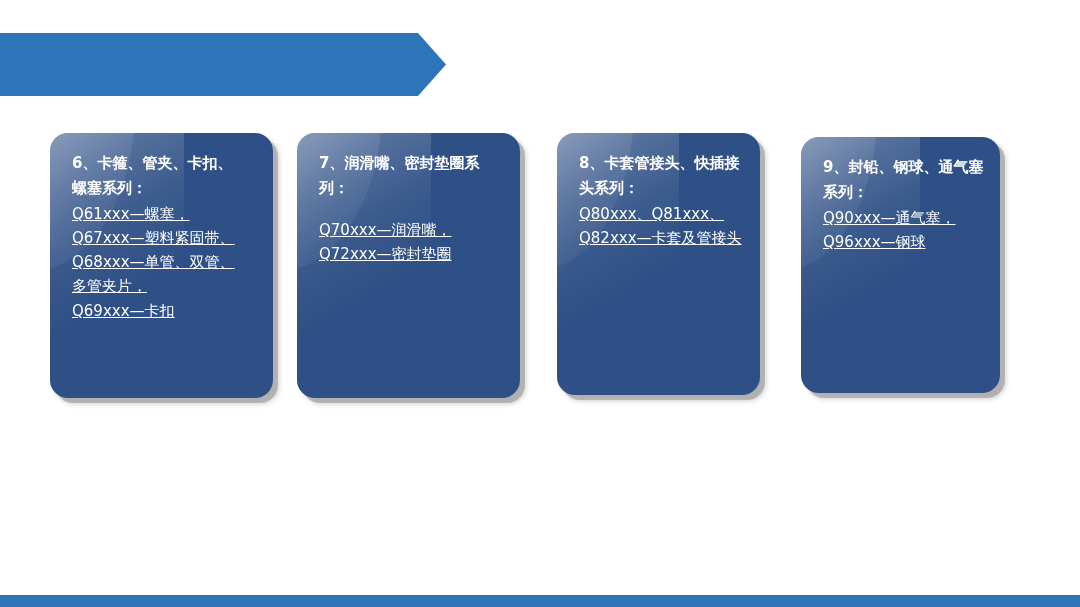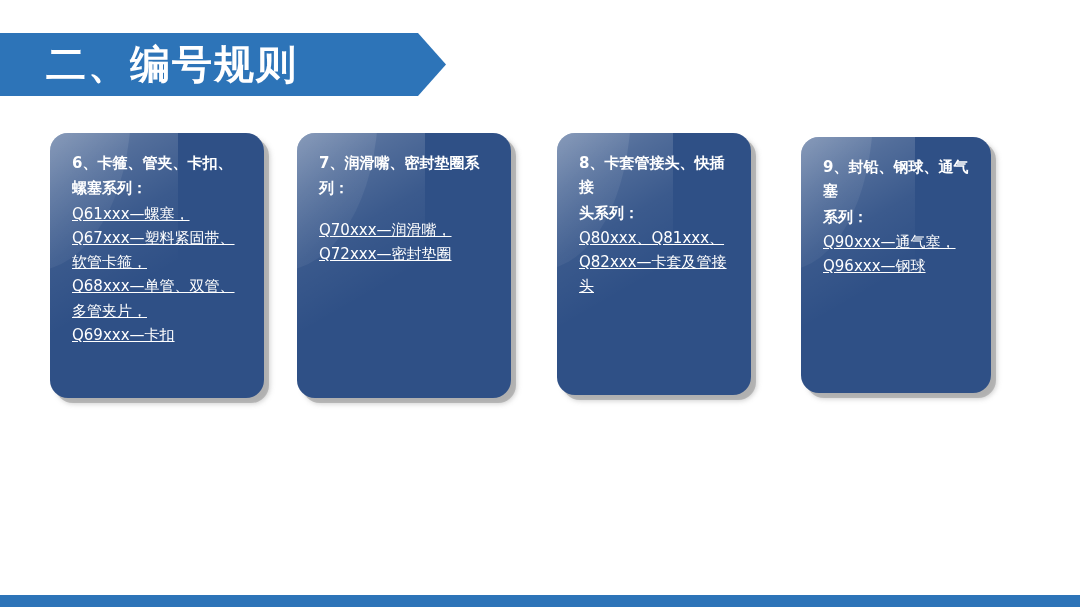--- a/index.html
+++ b/index.html
@@ -55,20 +55,21 @@
   }
 
   
   .card {
     position: absolute;
     border-radius: 18px;
     background: #2f5086;
     box-shadow: 5px 5px 0 0 rgba(150,150,150,0.55),
                 6px 6px 5px 0 rgba(120,120,120,0.35);
     overflow: hidden;
+    padding-left: 9px;
   }
   
   .card .gloss {
     position: absolute;
     left: 0;
     top: 0;
     width: 60%;
     height: 100%;
     background: linear-gradient(150deg,
                 rgba(255,255,255,0.30) 0%,
@@ -120,31 +121,29 @@
   #card-2 { left: 297px; top: 133px; width: 214px; height: 265px; }
   #card-3 { left: 557px; top: 133px; width: 194px; height: 262px; }
   #card-4 { left: 801px; top: 137px; width: 190px; height: 256px; }
 </style>
 </head>
 <body>
 
 <div id="slide">
 
   <div class="header-banner"></div>
-  <div class="header-title">二、编号规则</div>
 
   <div class="card" id="card-1">
     <div class="gloss"></div>
     <div class="gloss2"></div>
     <div class="card-body">
       <span class="ttl">6、卡箍、管夹、卡扣、</span>
       <span class="ttl">螺塞系列：</span>
       <span class="ln">Q61xxx—螺塞，</span>
       <span class="ln">Q67xxx—塑料紧固带、</span>
-      <span class="ln">软管卡箍，</span>
       <span class="ln">Q68xxx—单管、双管、</span>
       <span class="ln">多管夹片，</span>
       <span class="ln">Q69xxx—卡扣</span>
     </div>
   </div>
 
   <div class="card" id="card-2">
     <div class="gloss"></div>
     <div class="gloss2"></div>
     <div class="card-body">

